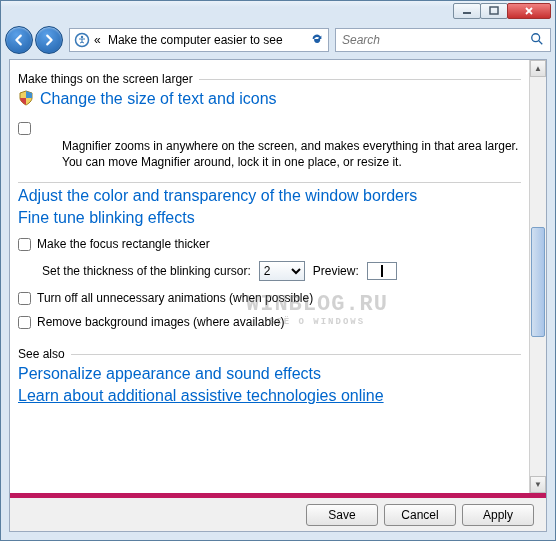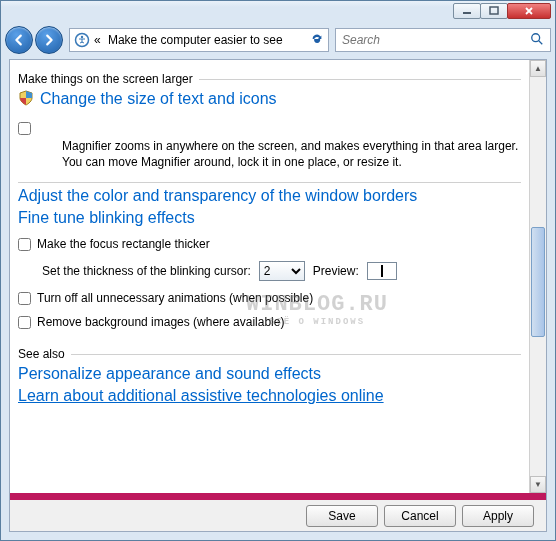--- a/index.html
+++ b/index.html
@@ -225,21 +225,21 @@
     align-items: center;
     justify-content: center;
   }
   .preview-box .caret {
     width: 2px;
     height: 12px;
     background: #000;
   }
   .btnbar {
     height: 38px;
-    border-top: 7px solid #be185d;
+    border-top: 5px solid #be185d;
     background: #f0f0f0;
     display: flex;
     align-items: center;
     justify-content: flex-end;
     padding: 0 12px;
     gap: 6px;
   }
   .btn {
     min-width: 72px;
     height: 22px;

